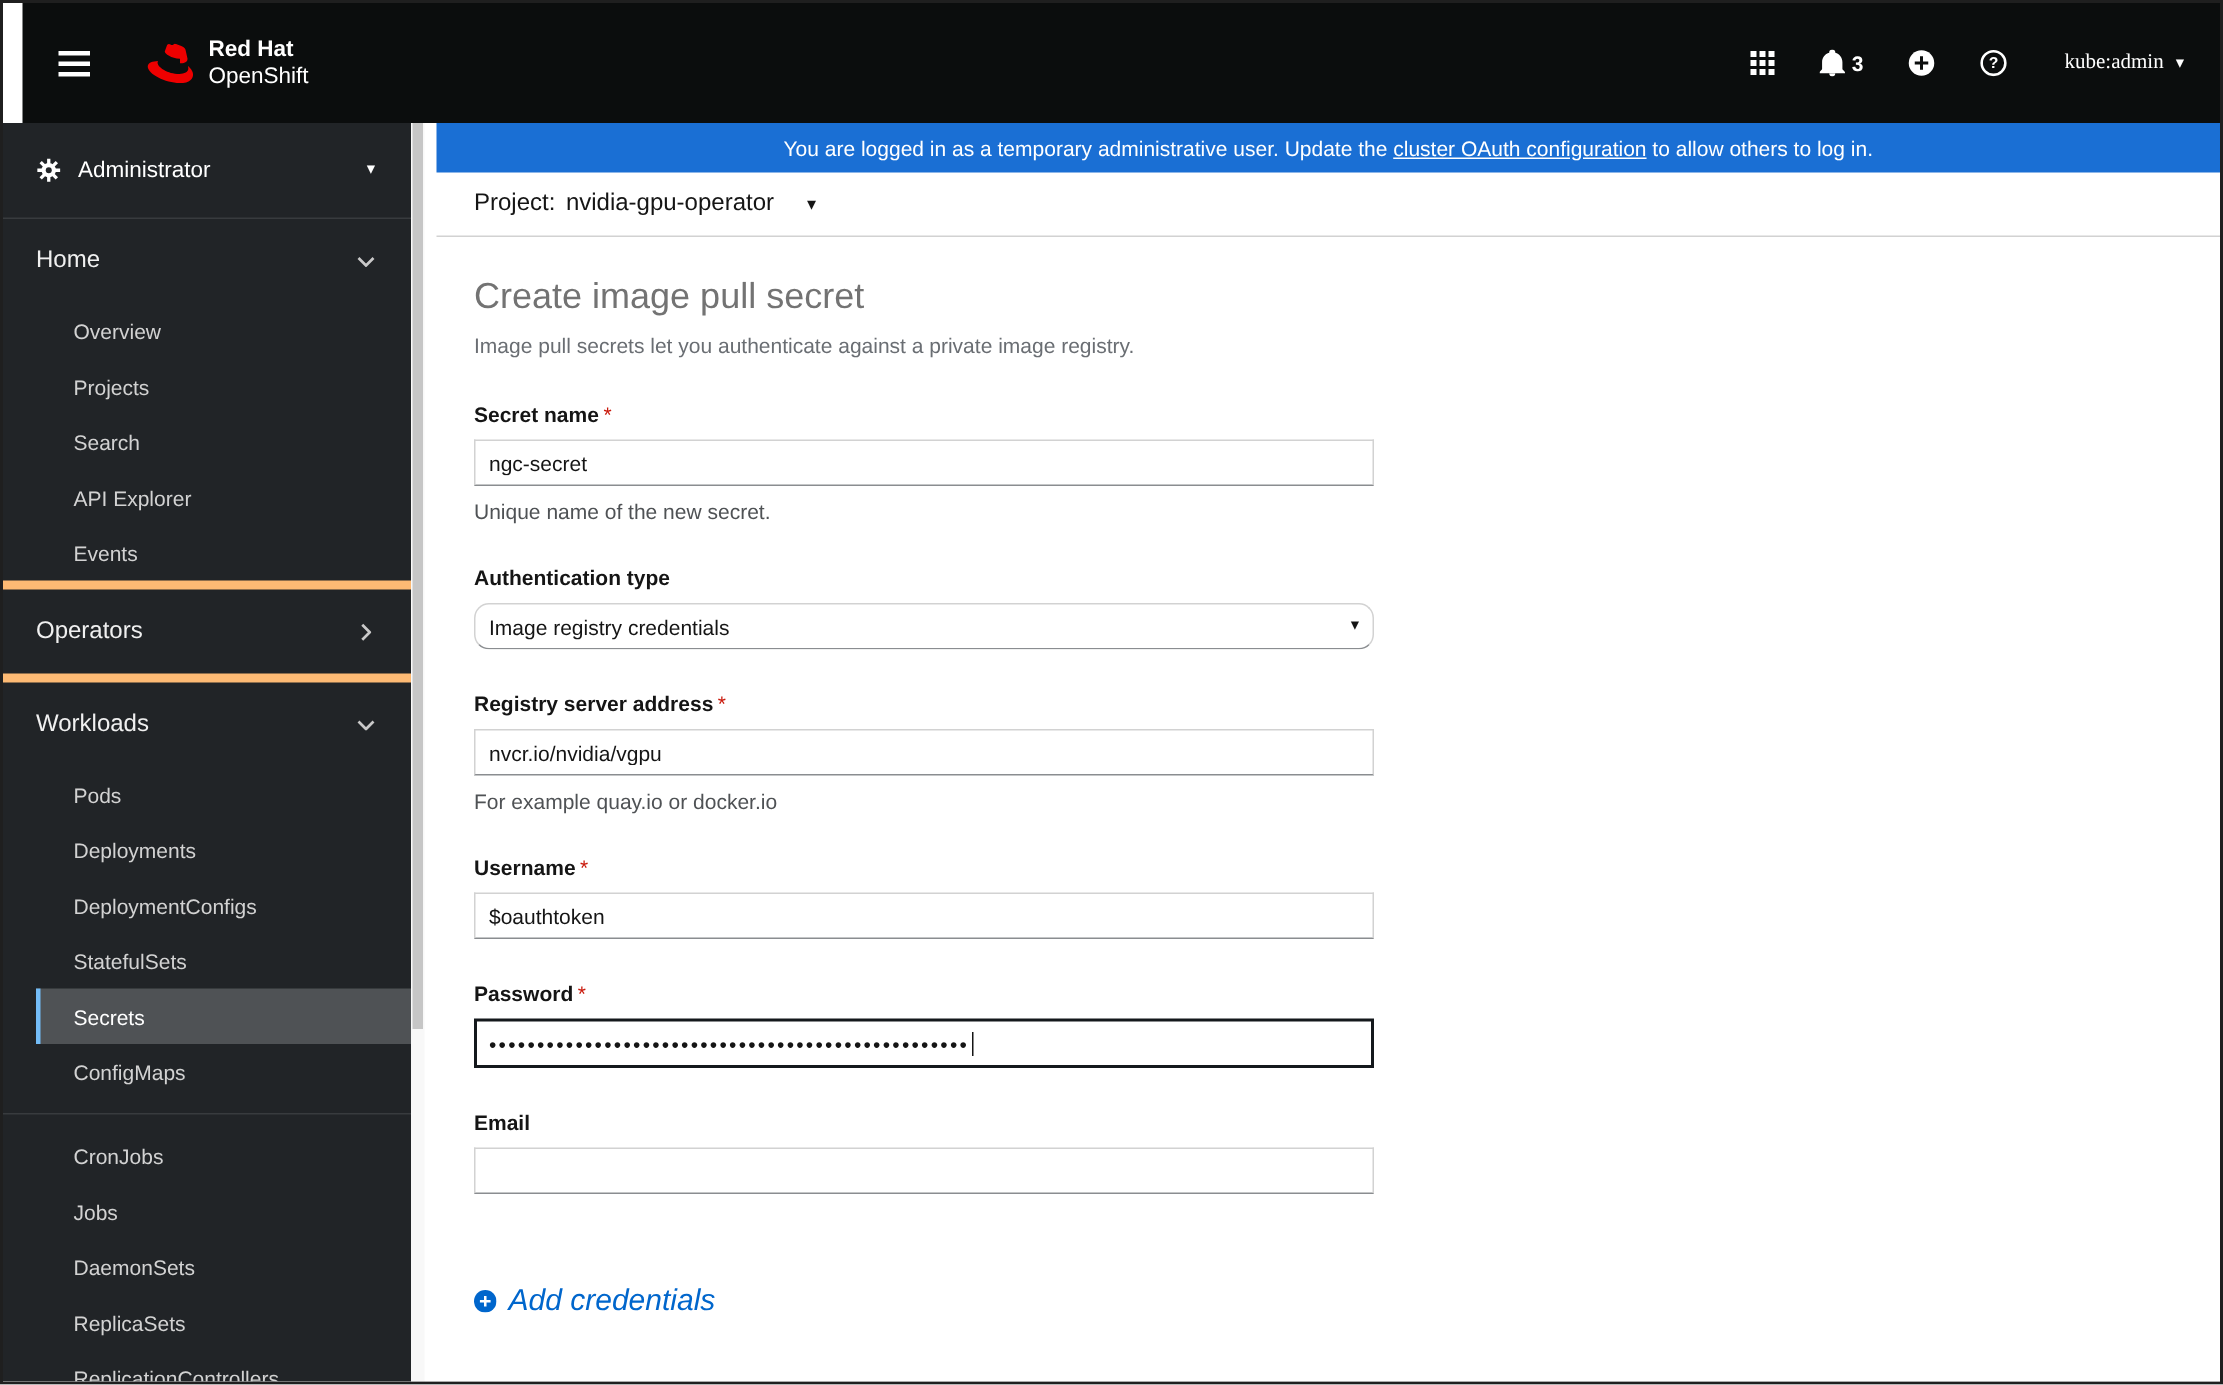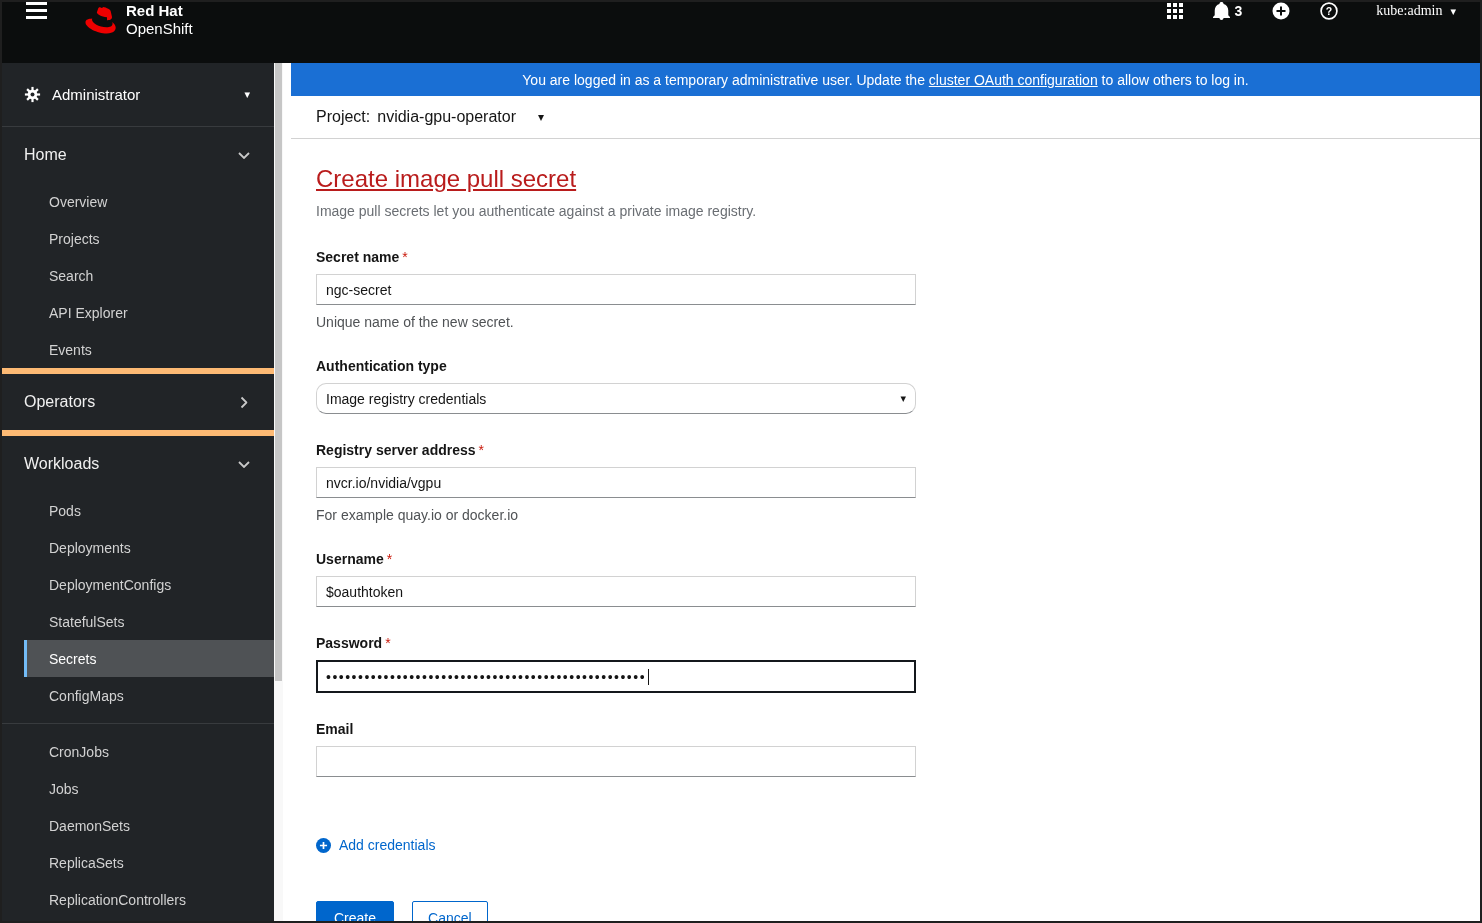--- a/index.html
+++ b/index.html
@@ -1,22 +1,22 @@
 <!DOCTYPE html>
 <html><head>
 <meta charset="utf-8">
 <style>
   * { box-sizing: border-box; margin: 0; padding: 0; }
   body { font-family: "Liberation Sans", sans-serif; background: #cfcfcf; }
   .window { width: 1482px; height: 923px; background: #fff; border: 2px solid #1f1f1f;
             display: flex; flex-direction: column; overflow: hidden; }
 
   
-  .masthead { height: 61px; background: #0b0d0d; display: flex; align-items: flex-start;
-              padding: 0 24px; flex-shrink: 0; }
+  .masthead { height: 80px; background: #0b0d0d; display: flex; align-items: center;
+              padding: 0 24px; flex-shrink: 0; margin-left: 13px; }
   .hamburger { display: flex; flex-direction: column; gap: 4px; cursor: pointer; margin-right: 38px; }
   .hamburger span { display: block; width: 21px; height: 3px; background: #fff; }
   .brand { display: flex; align-items: center; gap: 9px; cursor: pointer; }
   .brand-text { color: #fff; font-size: 15px; line-height: 1.2; }
   .brand-line1 { font-weight: 700; }
   .masthead-right { margin-left: auto; display: flex; align-items: center; gap: 30px; }
   .icon-btn { display: inline-flex; align-items: center; cursor: pointer; }
   .grid-icon { display: grid; grid-template-columns: repeat(3, 4px); grid-gap: 2px; cursor: pointer; }
   .grid-icon i { width: 4px; height: 4px; background: #fff; }
   .bell-group { display: inline-flex; align-items: center; gap: 5px; color: #fff;
@@ -54,38 +54,38 @@
              padding-left: 8px; overflow: hidden; }
   .banner { height: 33px; background: #1a6fd4; color: #fff; font-size: 14px;
             display: flex; align-items: center; justify-content: center; flex-shrink: 0; }
   .banner a { color: #fff; }
   .project-bar { height: 43px; display: flex; align-items: center; padding-left: 25px;
                  font-size: 16px; color: #151515; border-bottom: 1px solid #d2d2d2;
                  flex-shrink: 0; gap: 7px; cursor: pointer; }
   .project-bar .caret { margin-left: 15px; font-size: 12px; }
 
   .page { padding: 26px 0 0 25px; }
-  .page-title { font-size: 24px; font-weight: 400; color: #b91c1c; text-decoration: underline; }
+  .page-title { font-size: 24px; font-weight: 400; color: #737373; }
   .page-subtitle { font-size: 14px; color: #6a6e73; margin-top: 10px; }
   .form { margin-top: 30px; }
   .form-group { margin-bottom: 28px; }
   .form-label { font-size: 14px; font-weight: 700; color: #151515; margin-bottom: 9px; display: block; }
   .required { color: #c9190b; margin-left: 3px; font-weight: 400; }
   .text-input, .select-control, .password-control {
       width: 600px; height: 31px; border: 1px solid #d2d2d2; border-bottom-color: #8a8d90;
       background: #fff; font-size: 14px; color: #151515; padding: 0 9px; font-family: inherit; }
   .text-input { display: block; }
   .select-control { display: flex; align-items: center; justify-content: space-between; cursor: pointer; border-radius: 10px; }
   .help-text { font-size: 14px; color: #4f5255; margin-top: 9px; }
   .password-control { height: 33px; border: 2px solid #14181c; display: flex;
                       align-items: center; padding: 0 8px; cursor: text; }
   .password-dots { font-size: 14px; letter-spacing: 1.5px; line-height: 1; color: #151515; }
   .text-cursor { display: inline-block; width: 1px; height: 16px; background: #151515; margin-left: 2px; }
   .add-cred { margin-top: 32px; display: inline-flex; align-items: center; gap: 8px;
-              color: #0066cc; font-size: 14px; cursor: pointer; text-decoration: none; }
+              color: #0066cc; font-size: 20px; cursor: pointer; text-decoration: none; font-style: italic; }
   .actions { margin-top: 44px; display: flex; gap: 18px; }
   .btn { font-size: 14px; font-family: inherit; cursor: pointer; border-radius: 2px; }
   .btn-primary { background: #0066cc; color: #fff; border: 1px solid #0066cc; padding: 8px 17px; }
   .btn-secondary { background: #fff; color: #0066cc; border: 1px solid #0066cc; padding: 8px 15px; }
 </style>
 </head>
 <body>
 
 <div class="window">
 

